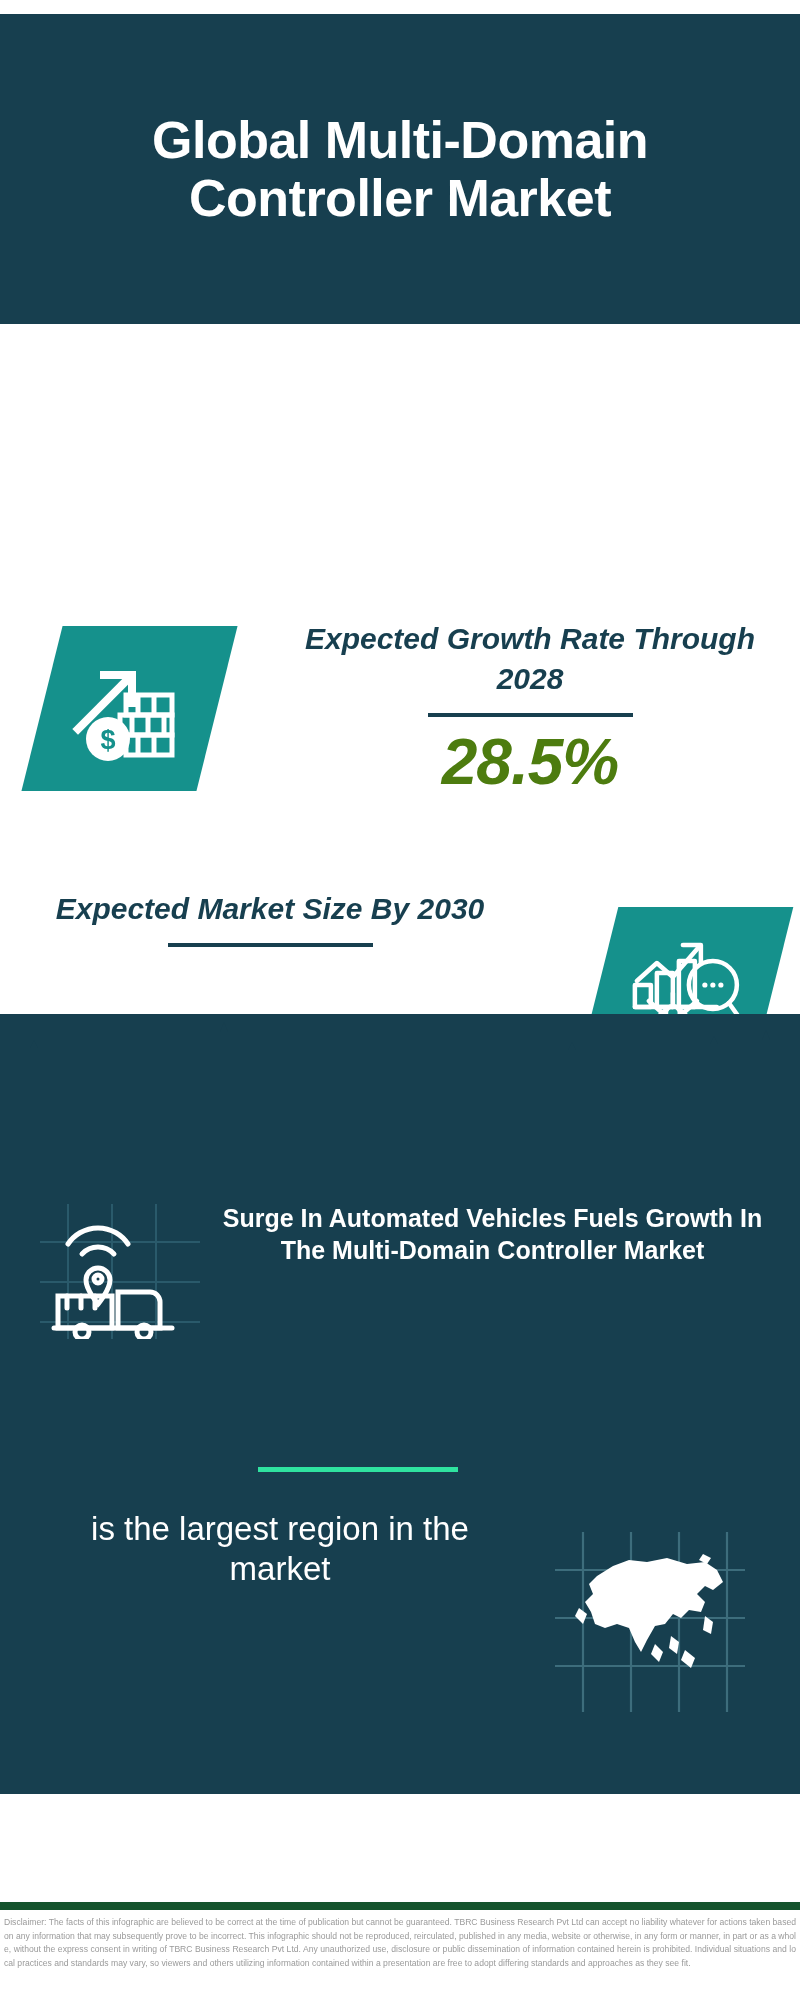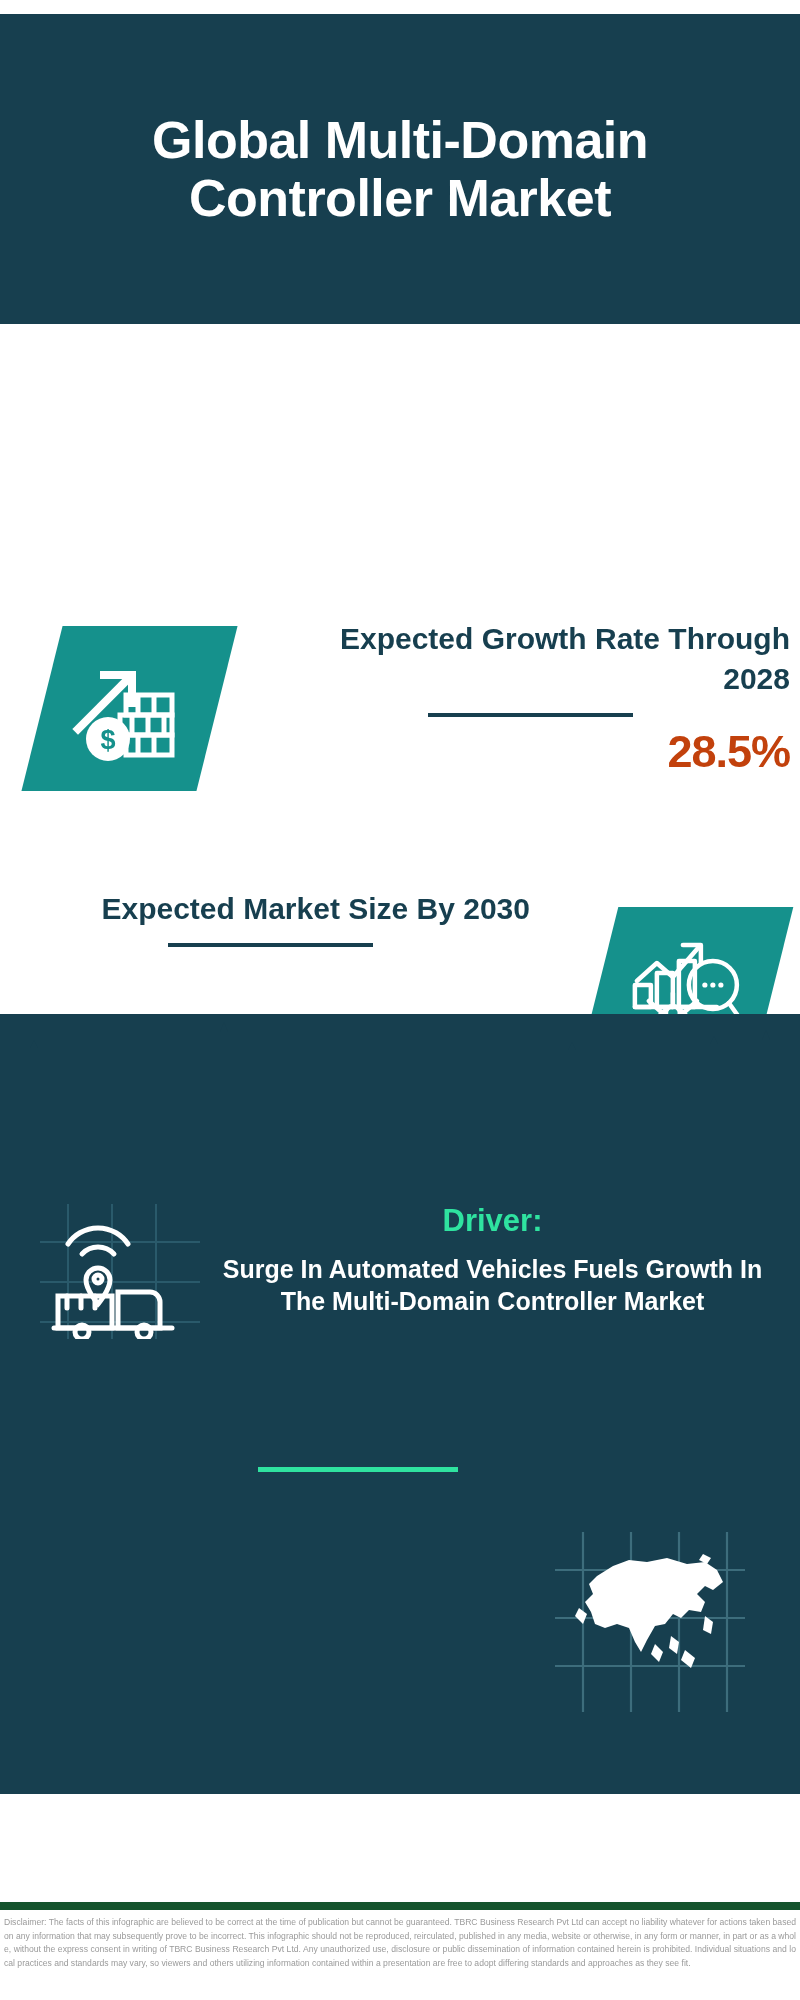--- a/index.html
+++ b/index.html
@@ -36,34 +36,34 @@
   }
 
   .para {
     position:absolute;
     background:#15918C;
     transform:skewX(-14deg);
     display:flex; align-items:center; justify-content:center;
   }
   .para > svg { transform:skewX(14deg); }
 
-  .stat-block { position:absolute; text-align:right; }
+  .stat-block { position:absolute; text-align:center;font-style:italic; }
   .stat-label {
     color:#173F4F;
     font-weight:bold;
     font-size:30px;
     line-height:1.34;
   }
   .rule {
     height:4px; background:#173F4F; margin:14px auto 10px auto; width:205px;
   }
   .stat-value {
-    color:#c2410c;
-    font-weight:bold;
-    font-size:45px;
+    color:#4d7c0f;
+    font-weight:bold;
+    font-size:64px;
     line-height:1.1;
     letter-spacing:-1px;
   }
 
   
   #icon-growth { left:42px; top:302px; width:175px; height:165px; }
   #block-growth { left:270px; top:295px; width:520px; }
 
   
   #block-size { left:10px; top:565px; width:520px; }
@@ -224,27 +224,27 @@
       <path d="M18 92 L72 92 L72 124 L18 124 Z"></path>
       <path d="M78 88 L110 88 a10 10 0 0 1 10 10 L120 124 L78 124 Z"></path>
       <path d="M27 92 L27 104 M41 92 L41 104 M55 92 L55 104"></path>
       <path d="M14 124 L132 124"></path>
       <circle cx="42" cy="128" r="7"></circle>
       <circle cx="104" cy="128" r="7"></circle>
     </g>
   </svg>
 
   <div class="driver-text-wrap">
-    <div class="driver-heading">Driver:</div>
     <div class="driver-body">Surge In Automated Vehicles Fuels Growth In The Multi-Domain Controller Market</div>
   </div>
 
   <div class="mint-rule"></div>
 
   <div class="region-wrap">
+    <div class="region-sub">is the largest region in the market</div>
   </div>
 
   <svg id="region-map" viewBox="0 0 190 180">
     <g stroke="#3d6d7c" stroke-width="2.2" fill="none">
       <path d="M0 38 L190 38 M0 86 L190 86 M0 134 L190 134 M28 0 L28 180 M76 0 L76 180 M124 0 L124 180 M172 0 L172 180"></path>
     </g>
     <g fill="#ffffff">
       <path d="M58 34 L74 28 L92 30 L112 26 L132 32 L150 30 L162 38 L168 50 L158 58 L150 54 L142 62 L150 70 L146 80 L134 78 L126 86 L118 82 L110 92 L100 94 L92 108 L86 120 L80 110 L74 96 L62 92 L50 96 L40 92 L36 80 L30 70 L38 62 L34 52 L42 44 Z"></path>
       <path d="M150 84 L158 90 L156 102 L148 98 Z"></path>
       <path d="M116 104 L124 110 L122 122 L114 116 Z"></path>

